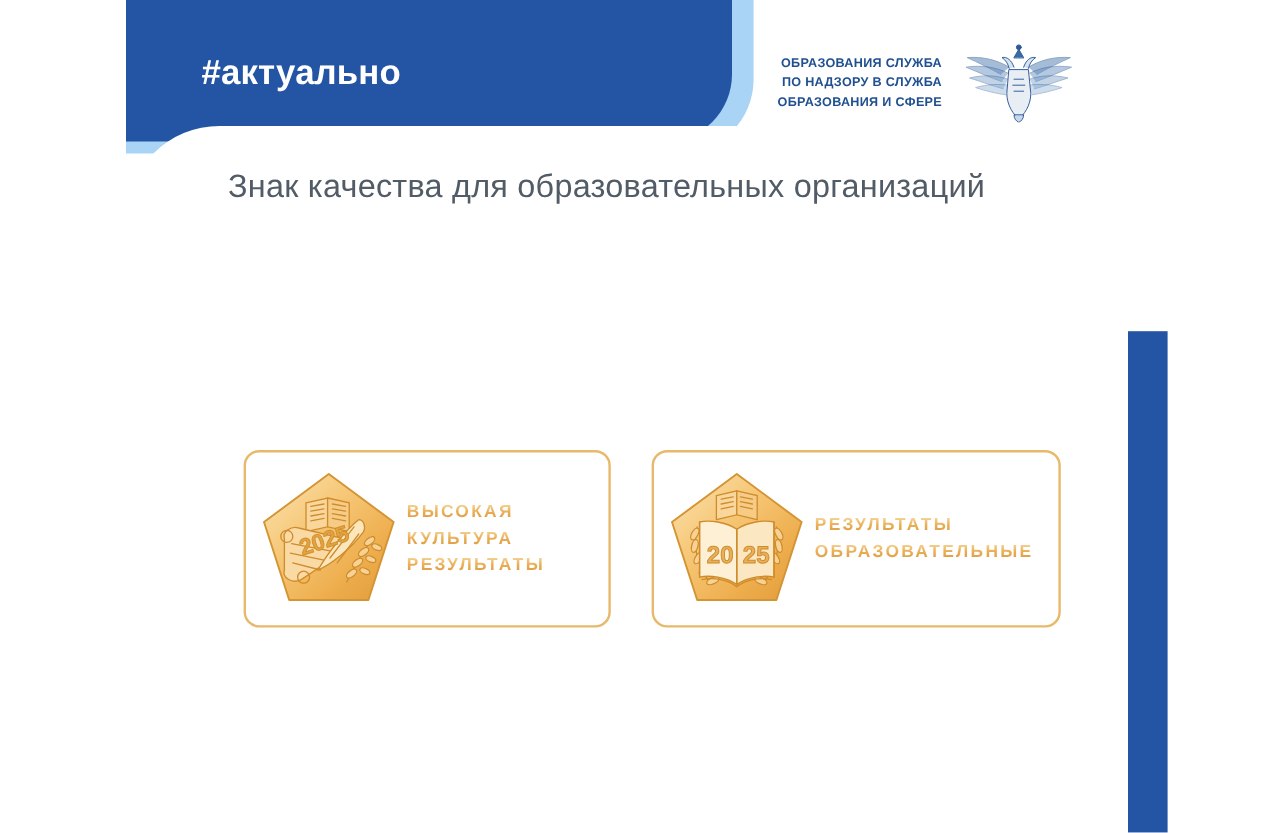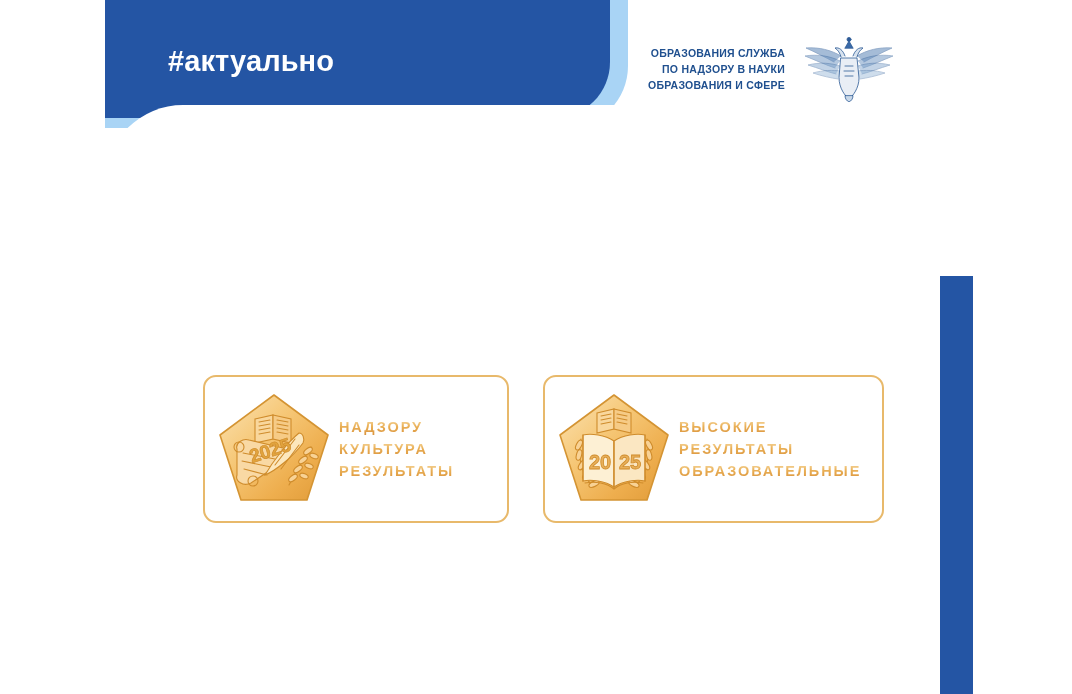--- a/index.html
+++ b/index.html
@@ -164,21 +164,21 @@
   <div class="header-light"></div>
   <div class="header-dark"></div>
 
   <div class="header-hash">#актуально</div>
 
   <div class="content-sheet"></div>
 
   <div class="brand">
     <div class="brand-text">
       <div>ОБРАЗОВАНИЯ СЛУЖБА</div>
-      <div>ПО НАДЗОРУ В НАУКИ</div>
+      <div>ПО НАДЗОРУ В СЛУЖБА</div>
       <div>ОБРАЗОВАНИЯ И СФЕРЕ</div>
     </div>
     <svg class="brand-emblem" viewBox="0 0 96 66">
       <g fill="none" stroke="#2c5a96" stroke-width="0.8" stroke-linecap="round">
 
         <path d="M40 20 C30 14 18 11 5 12 C14 16 24 21 33 26" fill="#5d86b8" opacity="0.55"></path>
         <path d="M39 25 C29 20 17 18 4 20 C14 24 25 29 34 32" fill="#6b92c0" opacity="0.5"></path>
         <path d="M39 30 C30 27 19 26 7 29 C17 32 27 36 35 38" fill="#79a0c9" opacity="0.45"></path>
         <path d="M40 35 C32 34 22 34 12 37 C21 40 30 42 37 43" fill="#86acd2" opacity="0.4"></path>
 
@@ -194,20 +194,21 @@
         <path d="M52 20 C54 14 58 11 62 12 C59 14 57 17 56 21" fill="#d7e2ee"></path>
 
         <path d="M44 12 L48 5 L52 12 Z" fill="#3a6aa8"></path>
         <circle cx="48" cy="3.4" r="2" fill="#2d5a96"></circle>
 
         <path d="M44 60 C44 63 46 65 48 66 C50 65 52 63 52 60 Z" fill="#c9d8e8"></path>
       </g>
     </svg>
   </div>
 
+  <div class="page-title">Знак качества для образовательных организаций</div>
 
   <div class="accent-bar"></div>
 
   <div class="badges">
 
     <div class="badge-card card-0">
       <svg class="medal" viewBox="0 0 118 116">
         <defs>
           <linearGradient id="goldA" x1="0" y1="0" x2="1" y2="1">
             <stop offset="0%" stop-color="#fbe3b4"></stop>
@@ -239,21 +240,21 @@
           <ellipse cx="88" cy="69" rx="5" ry="2.6" transform="rotate(-38 88 69)" fill="#f8d295"></ellipse>
           <ellipse cx="83" cy="78" rx="5" ry="2.6" transform="rotate(-38 83 78)" fill="#f8d295"></ellipse>
           <ellipse cx="78" cy="87" rx="5" ry="2.6" transform="rotate(-38 78 87)" fill="#f8d295"></ellipse>
           <ellipse cx="99" cy="65" rx="4.4" ry="2.4" transform="rotate(22 99 65)" fill="#f8d295"></ellipse>
           <ellipse cx="94" cy="75" rx="4.4" ry="2.4" transform="rotate(22 94 75)" fill="#f8d295"></ellipse>
           <ellipse cx="89" cy="85" rx="4.4" ry="2.4" transform="rotate(22 89 85)" fill="#f8d295"></ellipse>
         </g>
         <text x="37" y="72" font-family="'Liberation Sans',sans-serif" font-size="19" font-weight="bold" fill="#e2a43e" stroke="#cf8c2c" stroke-width="0.7" transform="rotate(-18 37 72)">2025</text>
       </svg>
       <div class="badge-lines">
-        <div class="badge-line">НАДЗОРУ</div>
+        <div class="badge-line">ВЫСОКАЯ</div>
         <div class="badge-line">КУЛЬТУРА</div>
         <div class="badge-line">РЕЗУЛЬТАТЫ</div>
       </div>
     </div>
 
     <div class="badge-card card-1">
       <svg class="medal" viewBox="0 0 118 116">
         <defs>
           <linearGradient id="goldB" x1="0" y1="0" x2="1" y2="1">
             <stop offset="0%" stop-color="#fbe3b4"></stop>
@@ -287,20 +288,19 @@
           <path d="M59 50 C50 44 36 42 28 44 L28 90 C36 88 50 90 59 96 Z" fill="#fdf0d4"></path>
           <path d="M59 50 C68 44 82 42 90 44 L90 90 C82 88 68 90 59 96 Z" fill="#fbe7c2"></path>
           <path d="M59 50 L59 96"></path>
           <path d="M28 44 L28 90 M90 44 L90 90"></path>
           <path d="M30 92 C40 90 52 92 59 98 C66 92 78 90 88 92"></path>
         </g>
         <text x="34" y="78" font-family="'Liberation Sans',sans-serif" font-size="20" font-weight="bold" fill="#e8b05a" stroke="#cf8c2c" stroke-width="0.8">20</text>
         <text x="64" y="78" font-family="'Liberation Sans',sans-serif" font-size="20" font-weight="bold" fill="#e8b05a" stroke="#cf8c2c" stroke-width="0.8">25</text>
       </svg>
       <div class="badge-lines">
-        <div class="badge-line">ВЫСОКИЕ</div>
         <div class="badge-line">РЕЗУЛЬТАТЫ</div>
         <div class="badge-line">ОБРАЗОВАТЕЛЬНЫЕ</div>
       </div>
     </div>
 
   </div>
 </div>
 
 </body></html>

